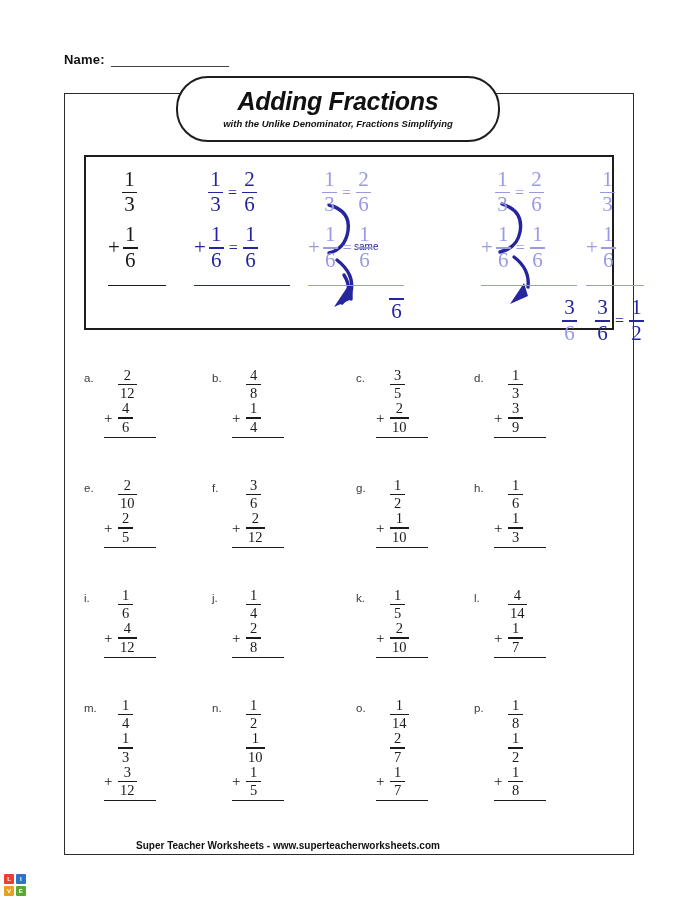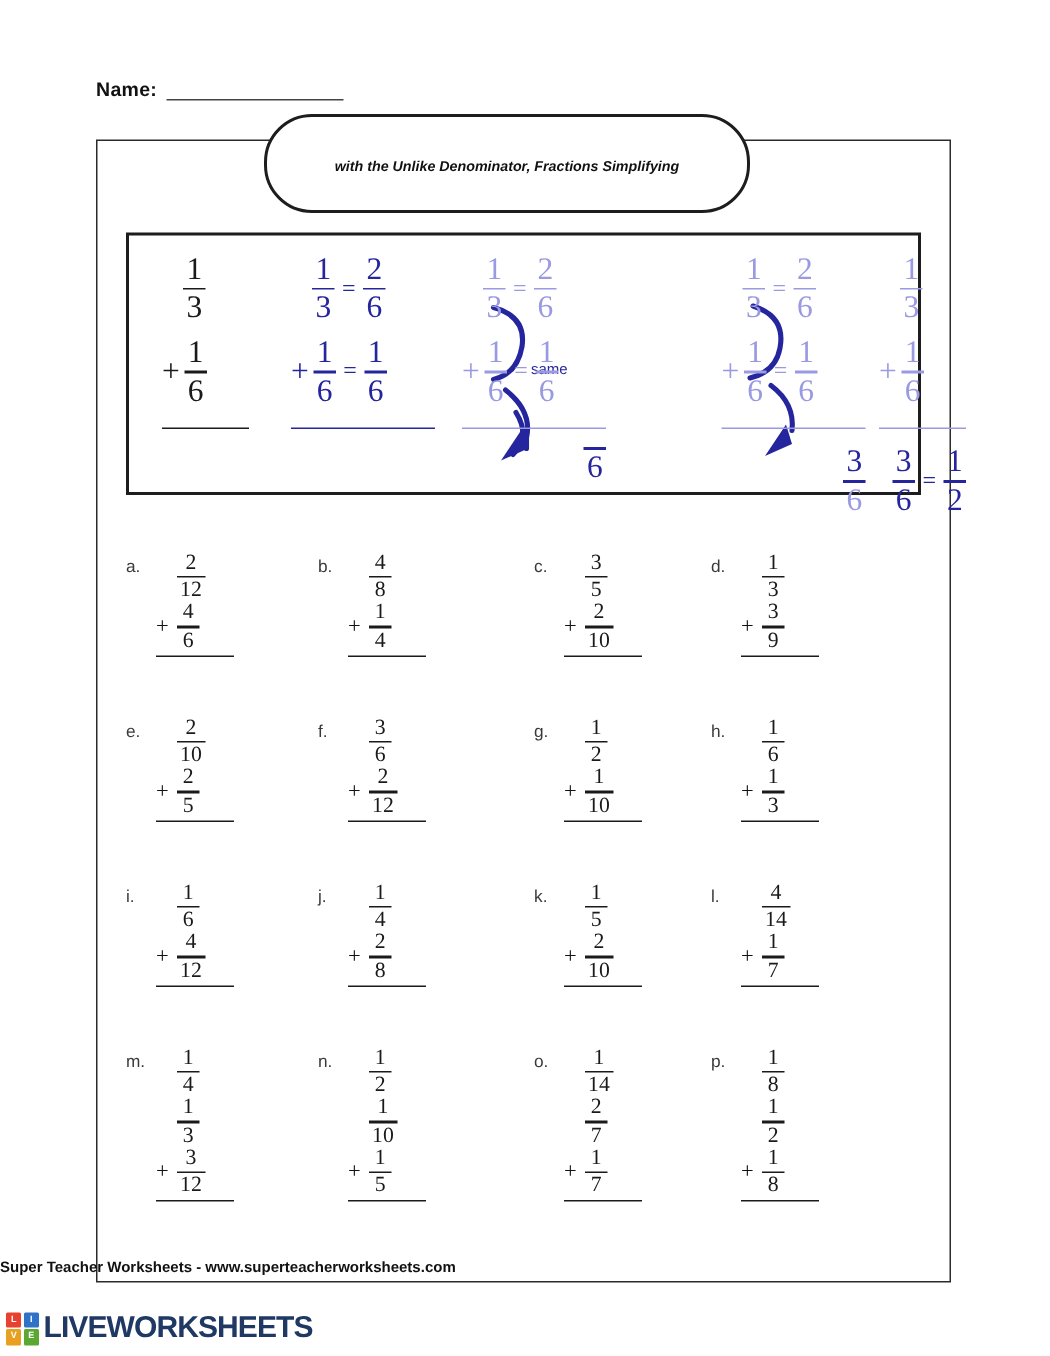--- a/index.html
+++ b/index.html
@@ -58,21 +58,21 @@
   .prob{position:absolute;top:0;display:flex;align-items:flex-start;gap:7px;}
   .plet{font-size:11.5px;color:#3a3a3a;padding-top:4px;width:13px;}
   .pstack{display:flex;flex-direction:column;align-items:flex-start;}
   .prow-f{display:flex;align-items:center;gap:4px;}
   .prow-f .op{font-size:15px;}
   .pfrac .num,.pfrac .den{font-size:14.5px;font-family:"Liberation Serif",serif;}
   .pfrac .bar{height:1.2px;}
   .ansrule{height:1.4px;background:#1a1a1a;margin-top:2px;}
 
   
-  .footer{position:absolute;left:0;top:840px;width:576px;text-align:left;
+  .footer{position:absolute;left:0;top:840px;width:576px;text-align:center;
     font-size:10px;font-weight:bold;color:#111;}
 
   .lw-logo{position:absolute;left:4px;top:874px;display:flex;align-items:center;gap:3px;}
   .lw-grid{width:22px;height:22px;display:grid;grid-template-columns:1fr 1fr;grid-template-rows:1fr 1fr;
     gap:1.5px;}
   .lw-grid span{display:flex;align-items:center;justify-content:center;
     font-size:6px;font-weight:bold;color:#fff;font-family:"Liberation Sans",sans-serif;border-radius:1px;}
   .lw-text{font-size:20px;font-weight:bold;color:#1f3864;letter-spacing:-.6px;}
 </style>
 </head>
@@ -81,20 +81,21 @@
 <div class="sheet">
 
   <div class="name-row">
     <span class="name-label">Name:</span>
     <span class="name-blank"></span>
   </div>
 
   <div class="page-border"></div>
 
   <div class="title-banner">
+    <div class="title-main">Adding Fractions</div>
     <div class="title-sub">with the Unlike Denominator, Fractions Simplifying</div>
   </div>
 
   <div class="example-box">
     <div class="steps" id="steps-host">
       <svg width="530" height="175" viewBox="0 0 530 175" style="position:absolute;left:0;top:0;pointer-events:none;">
         <g fill="none" stroke="#25259e" stroke-width="3.4" stroke-linecap="round">
           <path d="M243,48 q22,6 19,26 q-3,18 -19,22"></path>
           <path d="M251,103 q18,14 14,32"></path>
           <path d="M265,136 L265,142"></path>
@@ -675,16 +676,15 @@
 
   <div class="footer">Super Teacher Worksheets - www.superteacherworksheets.com</div>
 
   <div class="lw-logo">
     <div class="lw-grid" id="logo-grid">
         <span style="background: rgb(232, 65, 47);">L</span>
         <span style="background: rgb(47, 115, 200);">I</span>
         <span style="background: rgb(232, 160, 32);">V</span>
         <span style="background: rgb(90, 168, 50);">E</span>
       </div>
-    <div class="lw-text" style="color: rgb(31, 56, 100);">LIVEWORKSHEETS</div>
   </div>
 
 </div>
 
 </body></html>

